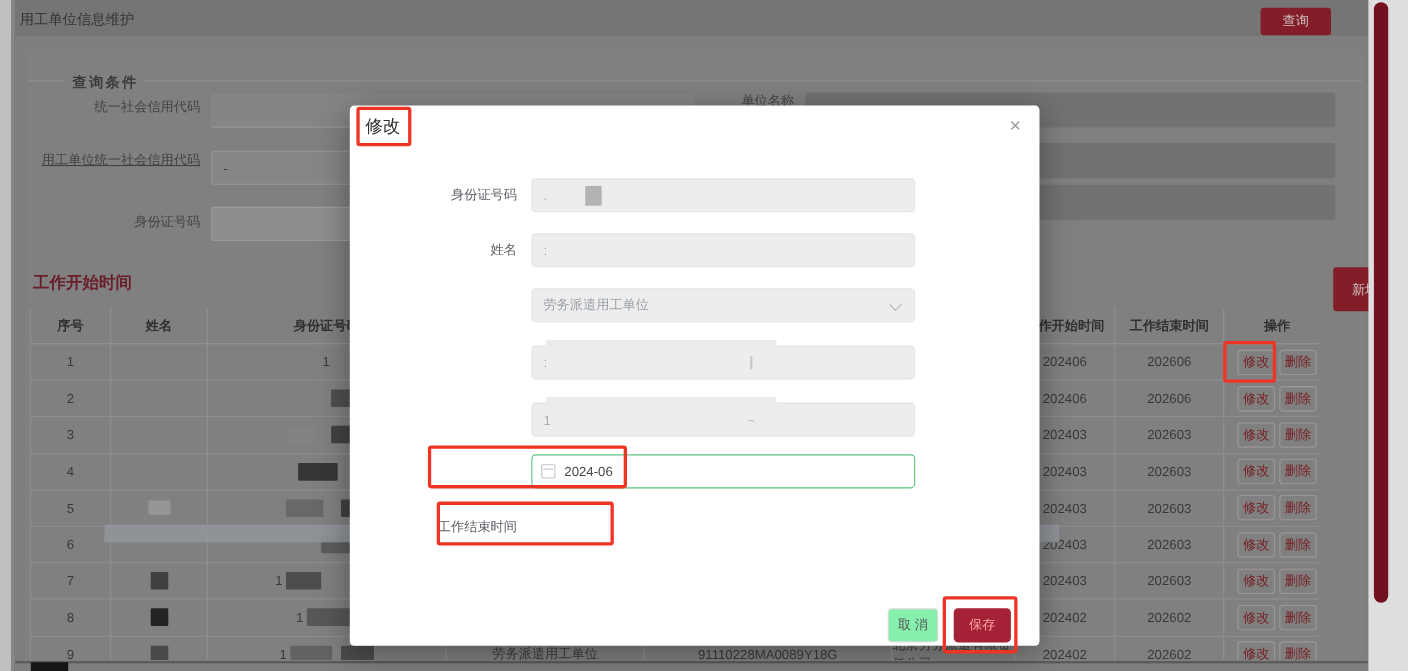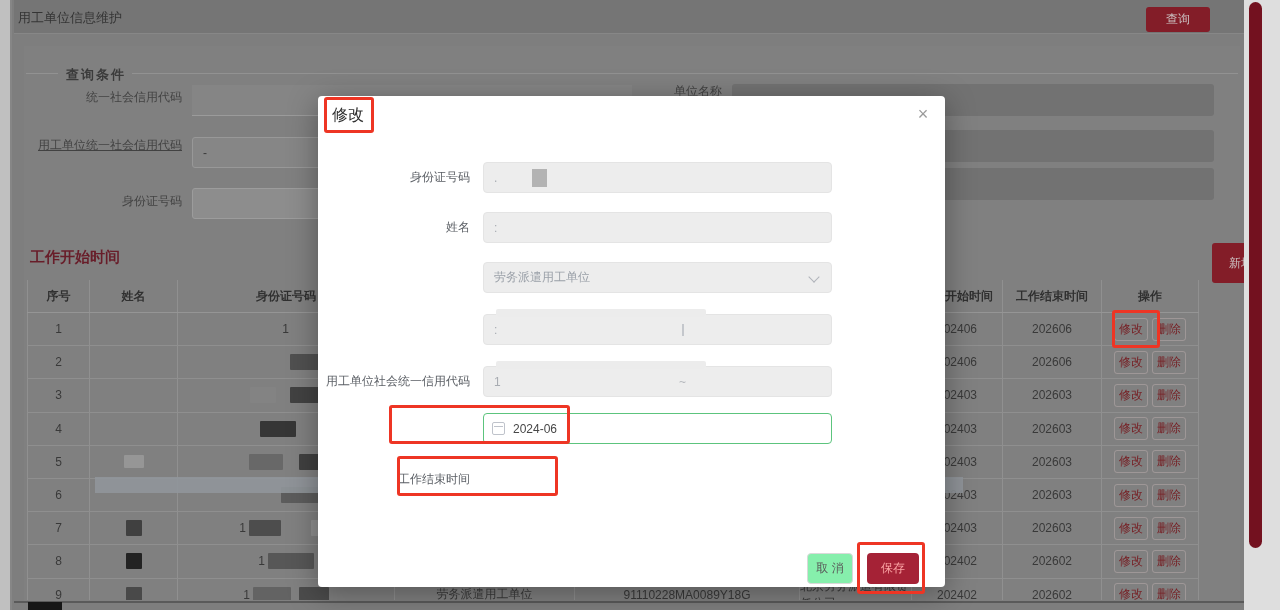--- a/index.html
+++ b/index.html
@@ -35,21 +35,21 @@
   .q-dis-bar.b1 { top:84px; } .q-dis-bar.b2 { top:130px; } .q-dis-bar.b3 { top:168px; }
 
   
   .list-title { position:absolute; left:30px; top:248px; font-size:15px; font-weight:bold; color:#6f1f2c; }
   .table-wrap { position:absolute; left:27px; top:280px; width:1173px; height:320px; overflow:hidden; }
   .t-row { display:flex; width:1172px; height:33.2px; border-bottom:1px solid #989898; }
   .t-head { height:33px; border-bottom:1px solid #9f9f9f; }
   .td { flex:none; display:flex; align-items:center; justify-content:center; font-size:12px; color:#3d3d3d; border-right:1px solid #9a9a9a; overflow:hidden; }
   .td:first-child { border-left:1px solid #9a9a9a; }
   .t-head .td { color:#343434; font-weight:bold; }
-  .c-no{width:63px;} .c-name{width:88px;} .c-id{width:217px;} .c-type{width:180px;}
+  .c-no{width:74px;} .c-name{width:88px;} .c-id{width:217px;} .c-type{width:180px;}
   .c-code{width:225px;} .c-uname{width:112px;} .c-start{width:91px;} .c-end{width:99px;} .c-ops{width:97px;}
   .chip { color:#7e2328; font-size:12px; padding:2px 4px; border:1px solid rgba(225,205,205,0.35); border-radius:3px; margin:0 2px; cursor:pointer; }
   .blob { display:inline-block; width:0; height:16px; border-radius:1px; vertical-align:middle; }
   .idp { margin-right:1px; }
   .r2 .ib1{width:52px;background:#565656;margin-left:58px}
   .r3 .ib1{width:26px;background:#8c8c8c;margin-left:20px} .r3 .ib2{width:54px;background:#474747;margin-left:14px}
   .r4 .ib1{width:36px;background:#3a3a3a;margin-left:28px} .r4 .ib2{width:20px;background:#979797;margin-left:26px}
   .r5 .ib1{width:34px;background:#6f6f6f;margin-left:18px} .r5 .ib2{width:44px;background:#444444;margin-left:16px}
   .r6 .ib1{width:40px;background:#626262;margin-left:28px}
   .r7 .ib1{width:32px;background:#525252;margin-left:2px} .r7 .ib2{width:22px;background:#9a9a9a;margin-left:30px}
@@ -354,21 +354,20 @@
       <span style="color:#9aa0a8;">劳务派遣用工单位</span>
       <span class="chevron"></span>
     </div>
 
     <div class="m-field dis y-r4">
       <div class="light-smudge"></div>
       <span>:</span>
       <span class="tick"></span>
     </div>
 
-    <div class="m-label y-r5">用工单位社会统一信用代码</div>
     <div class="m-field dis y-r5">
       <div class="light-smudge"></div>
       <span>1</span>
       <span class="mid-char">~</span>
     </div>
 
     <div class="m-field date-input focus y-r6">
       <span class="cal-icon"></span>
       <span>2024-06</span>
     </div>

